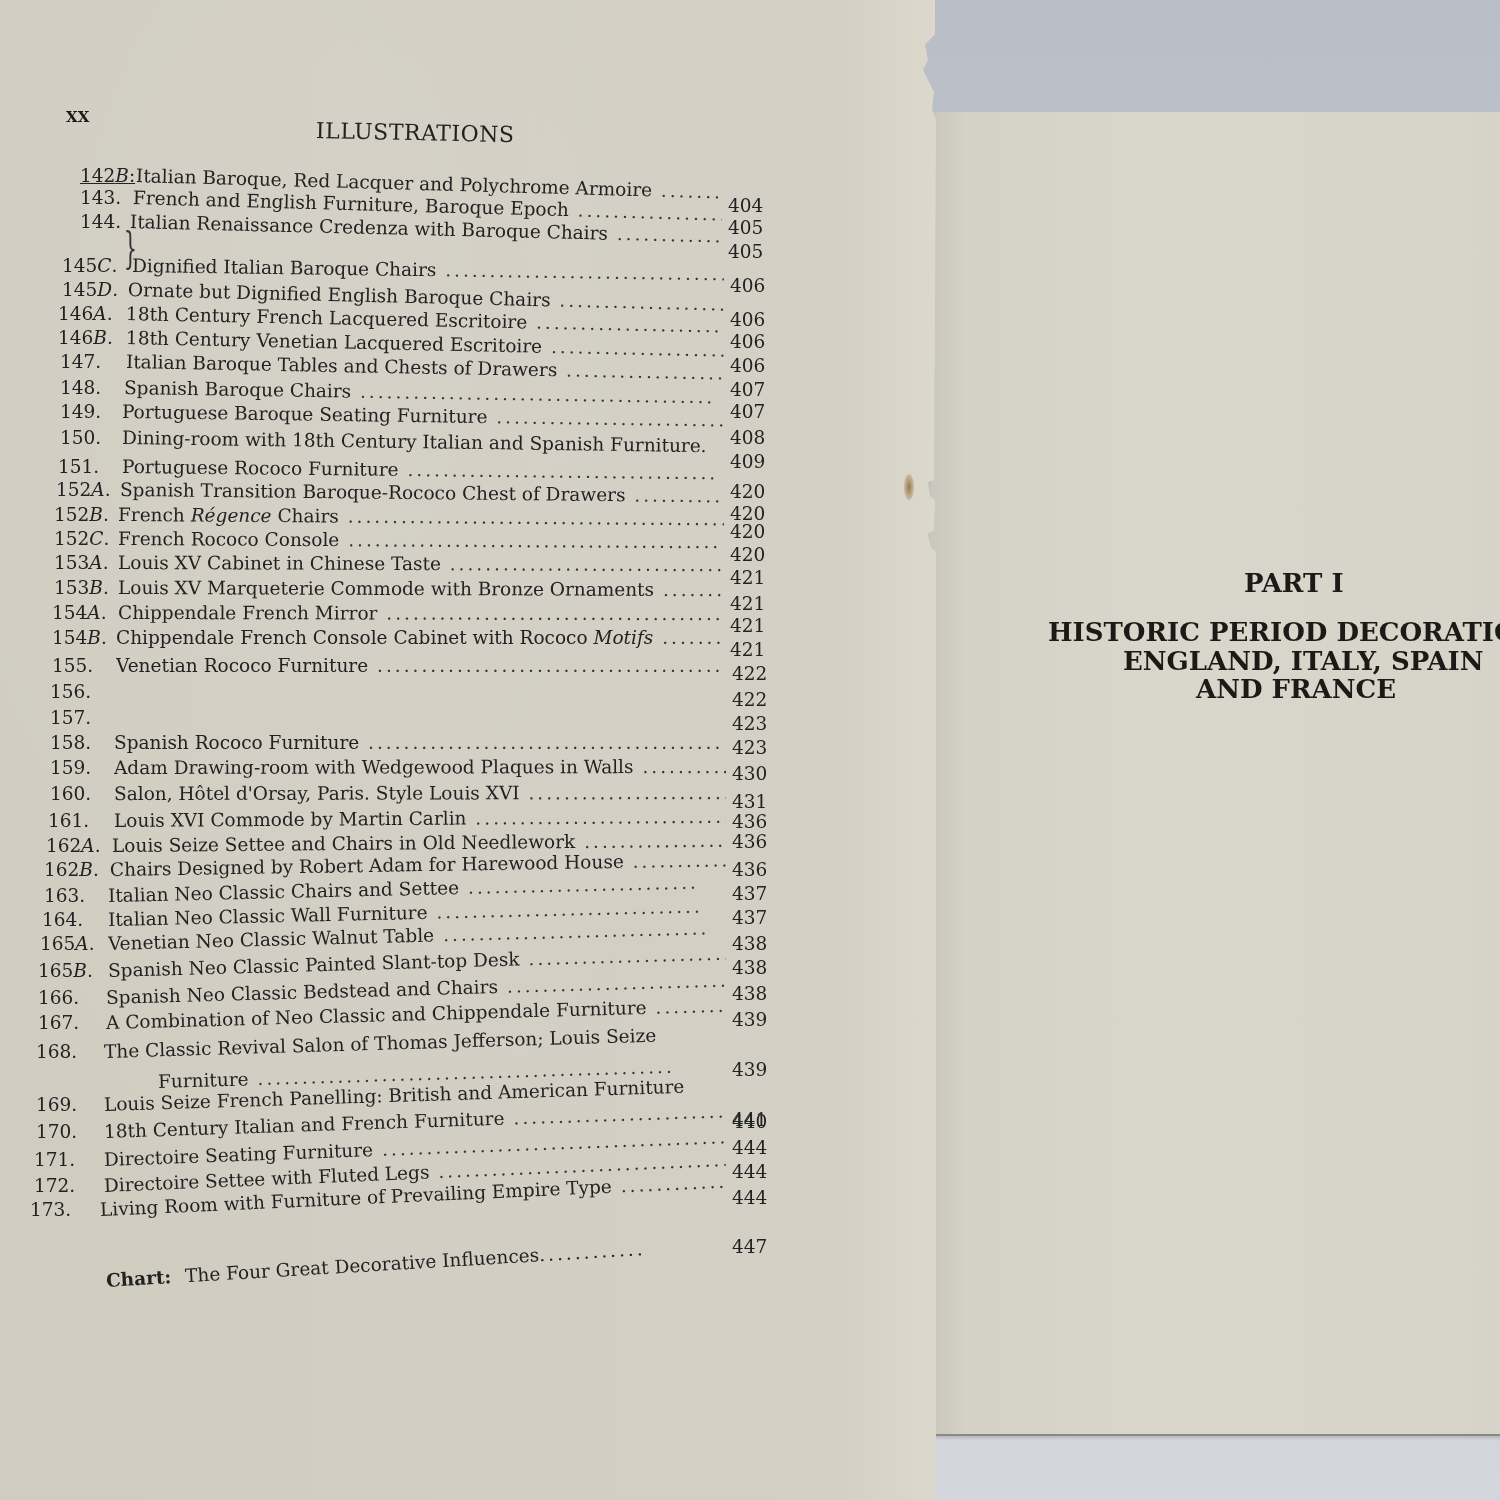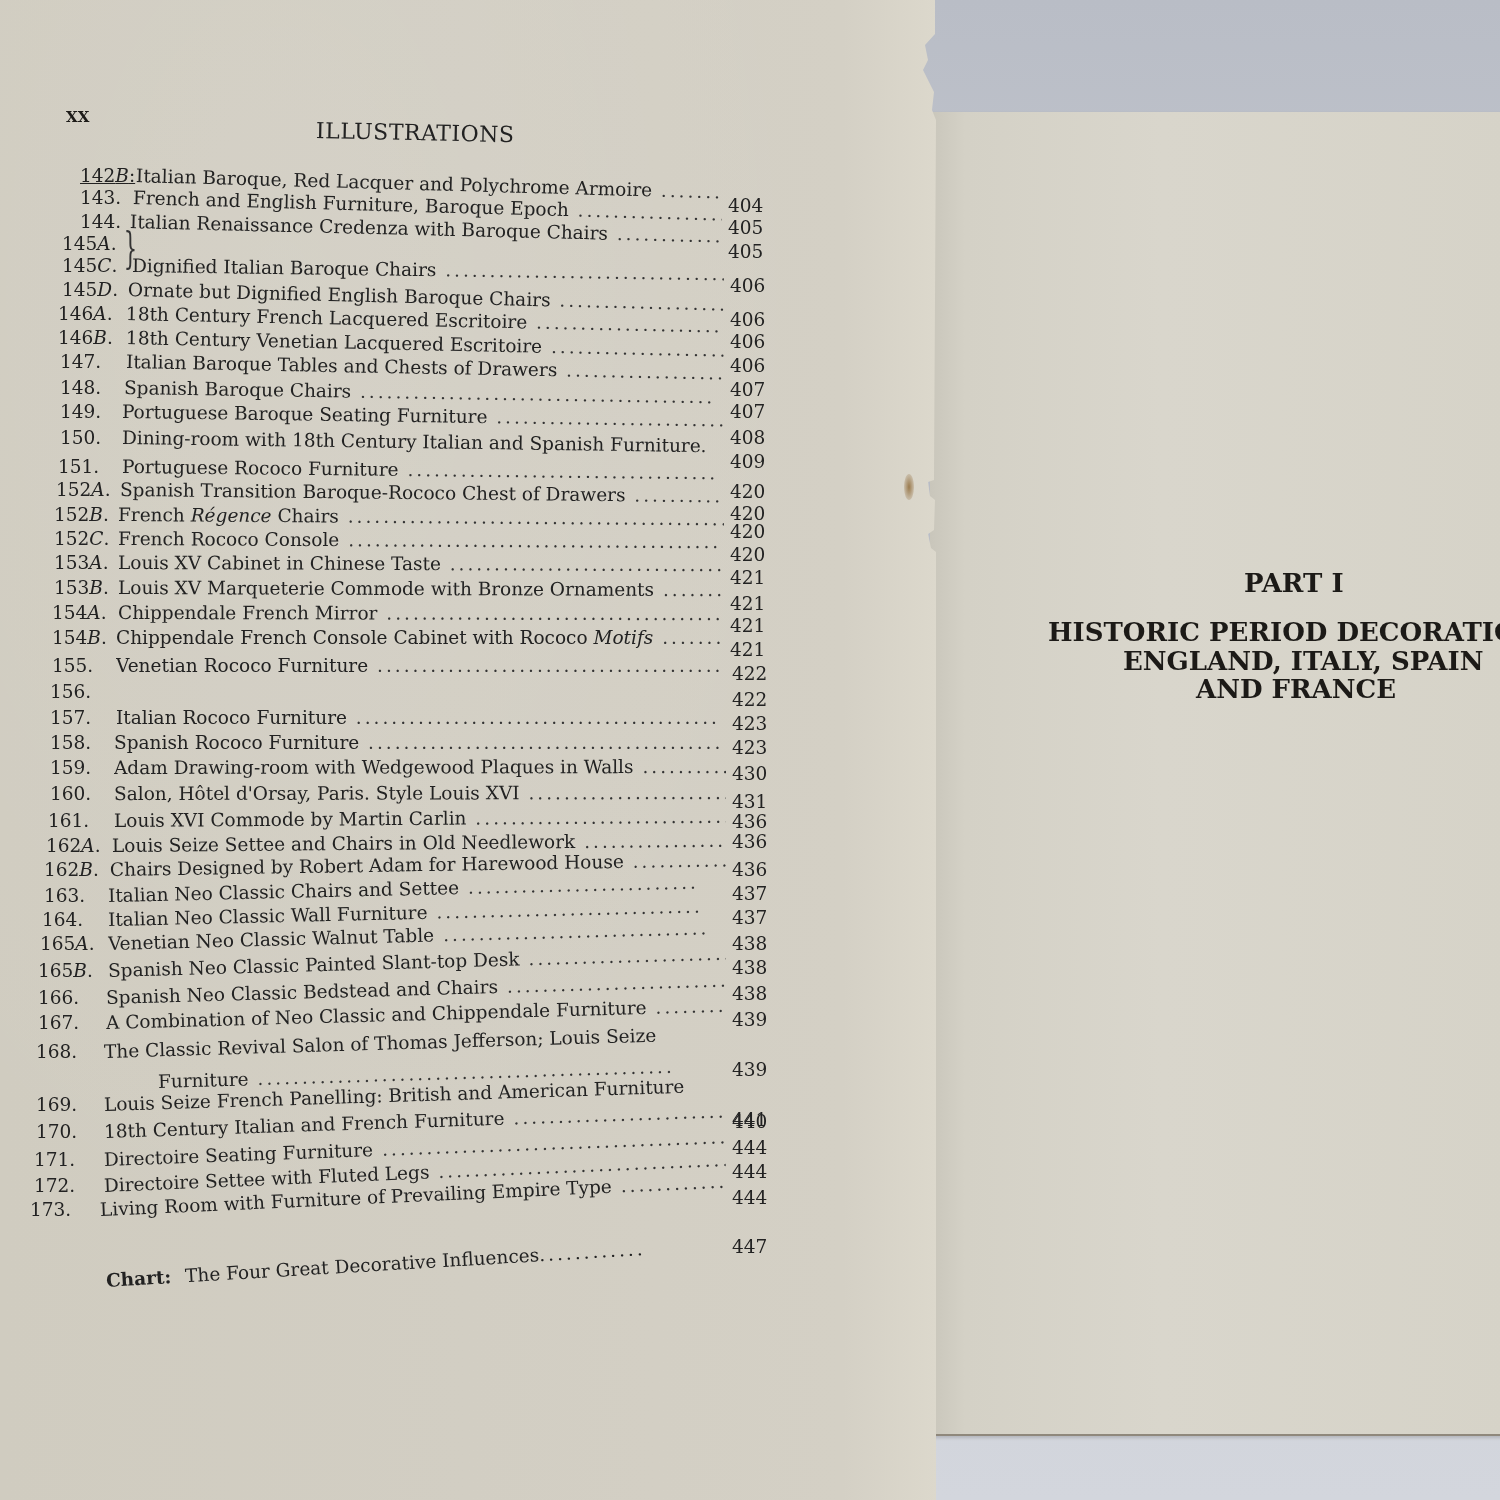--- a/index.html
+++ b/index.html
@@ -168,23 +168,20 @@
         <span class="num" style="left: 80px; top: 186px;">143.</span>
         <span class="title" style="left: 133px; top: 186px; transform: rotate(1.6deg); transform-origin: left center; width: 589px;">French and English Furniture, Baroque Epoch<span class="dots"> ......................</span></span>
         <span class="page" style="left: 728px; top: 216px;">405</span>
       </div>
       <div class="entry" style="left: 0px; top: 0px; width: 936px;">
         <span class="num" style="left: 80px; top: 210px;">144.</span>
         <span class="title" style="left: 130px; top: 210px; transform: rotate(1.4deg); transform-origin: left center; width: 592px;">Italian Renaissance Credenza with Baroque Chairs<span class="dots"> ...................</span></span>
         <span class="page" style="left: 728px; top: 240px;">405</span>
       </div>
       <div class="entry" style="left: 0px; top: 0px; width: 936px;">
-        <span class="num" style="left: 62px; top: 232px;">145<i>A</i>.</span>
-      </div>
-      <div class="entry" style="left: 0px; top: 0px; width: 936px;">
         <span class="num" style="left: 62px; top: 254px;">145<i>C</i>.</span>
         <span class="title" style="left: 132px; top: 254px; transform: rotate(0.8deg); transform-origin: left center; width: 592px;">Dignified Italian Baroque Chairs<span class="dots"> ...................................</span></span>
         <span class="page" style="left: 730px; top: 274px;">406</span>
       </div>
       <div class="entry" style="left: 0px; top: 0px; width: 936px;">
         <span class="num" style="left: 62px; top: 278px;">145<i>D</i>.</span>
         <span class="title" style="left: 128px; top: 278px; transform: rotate(1.4deg); transform-origin: left center; width: 596px;">Ornate but Dignified English Baroque Chairs<span class="dots"> .......................</span></span>
         <span class="page" style="left: 730px; top: 308px;">406</span>
       </div>
       <div class="entry" style="left: 0px; top: 0px; width: 936px;">
@@ -261,21 +258,20 @@
         <span class="num" style="left: 52px; top: 654px;">155.</span>
         <span class="title" style="left: 116px; top: 654px; transform: rotate(0deg); transform-origin: left center; width: 610px;">Venetian Rococo Furniture<span class="dots"> .......................................</span></span>
         <span class="page" style="left: 732px; top: 662px;">422</span>
       </div>
       <div class="entry" style="left: 0px; top: 0px; width: 936px;">
         <span class="num" style="left: 50px; top: 680px;">156.</span>
         <span class="page" style="left: 732px; top: 688px;">422</span>
       </div>
       <div class="entry" style="left: 0px; top: 0px; width: 936px;">
         <span class="num" style="left: 50px; top: 706px;">157.</span>
-        <span class="title" style="left: 116px; top: 706px; transform: rotate(0deg); transform-origin: left center; width: 610px;">Italian Rococo Furniture<span class="dots"> .........................................</span></span>
         <span class="page" style="left: 732px; top: 712px;">423</span>
       </div>
       <div class="entry" style="left: 0px; top: 0px; width: 936px;">
         <span class="num" style="left: 50px; top: 731px;">158.</span>
         <span class="title" style="left: 114px; top: 731px; transform: rotate(0deg); transform-origin: left center; width: 612px;">Spanish Rococo Furniture<span class="dots"> ........................................</span></span>
         <span class="page" style="left: 732px; top: 736px;">423</span>
       </div>
       <div class="entry" style="left: 0px; top: 0px; width: 936px;">
         <span class="num" style="left: 50px; top: 756px;">159.</span>
         <span class="title" style="left: 114px; top: 756px; transform: rotate(-0.1deg); transform-origin: left center; width: 612px;">Adam Drawing-room with Wedgewood Plaques in Walls<span class="dots"> ...............</span></span>

